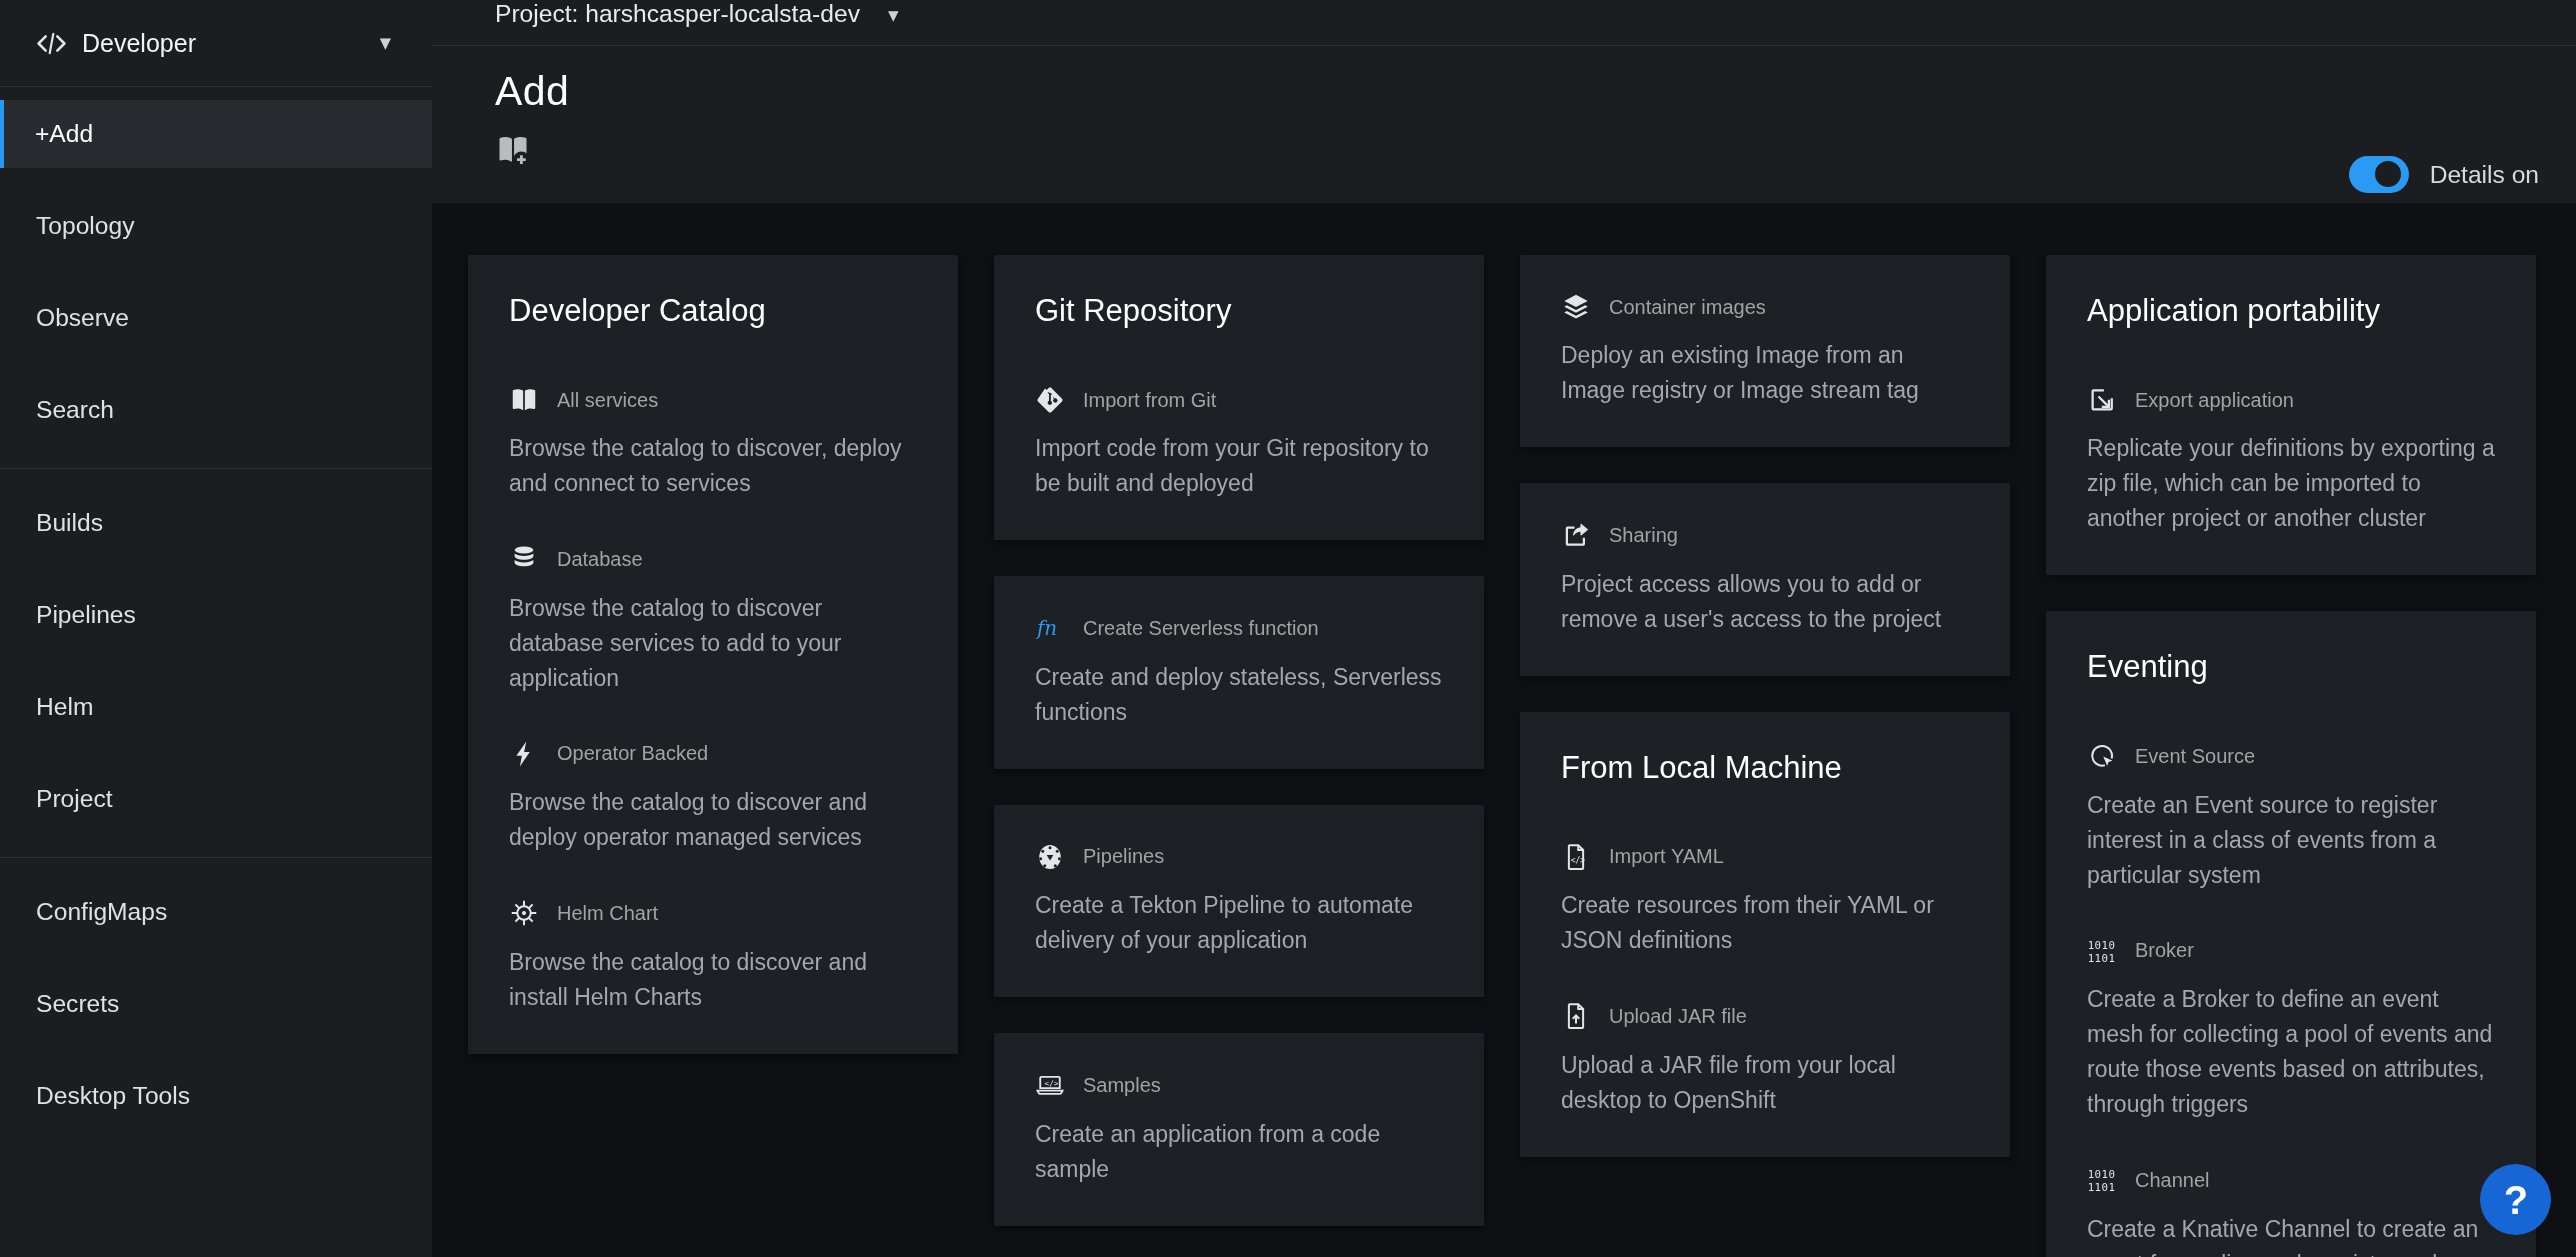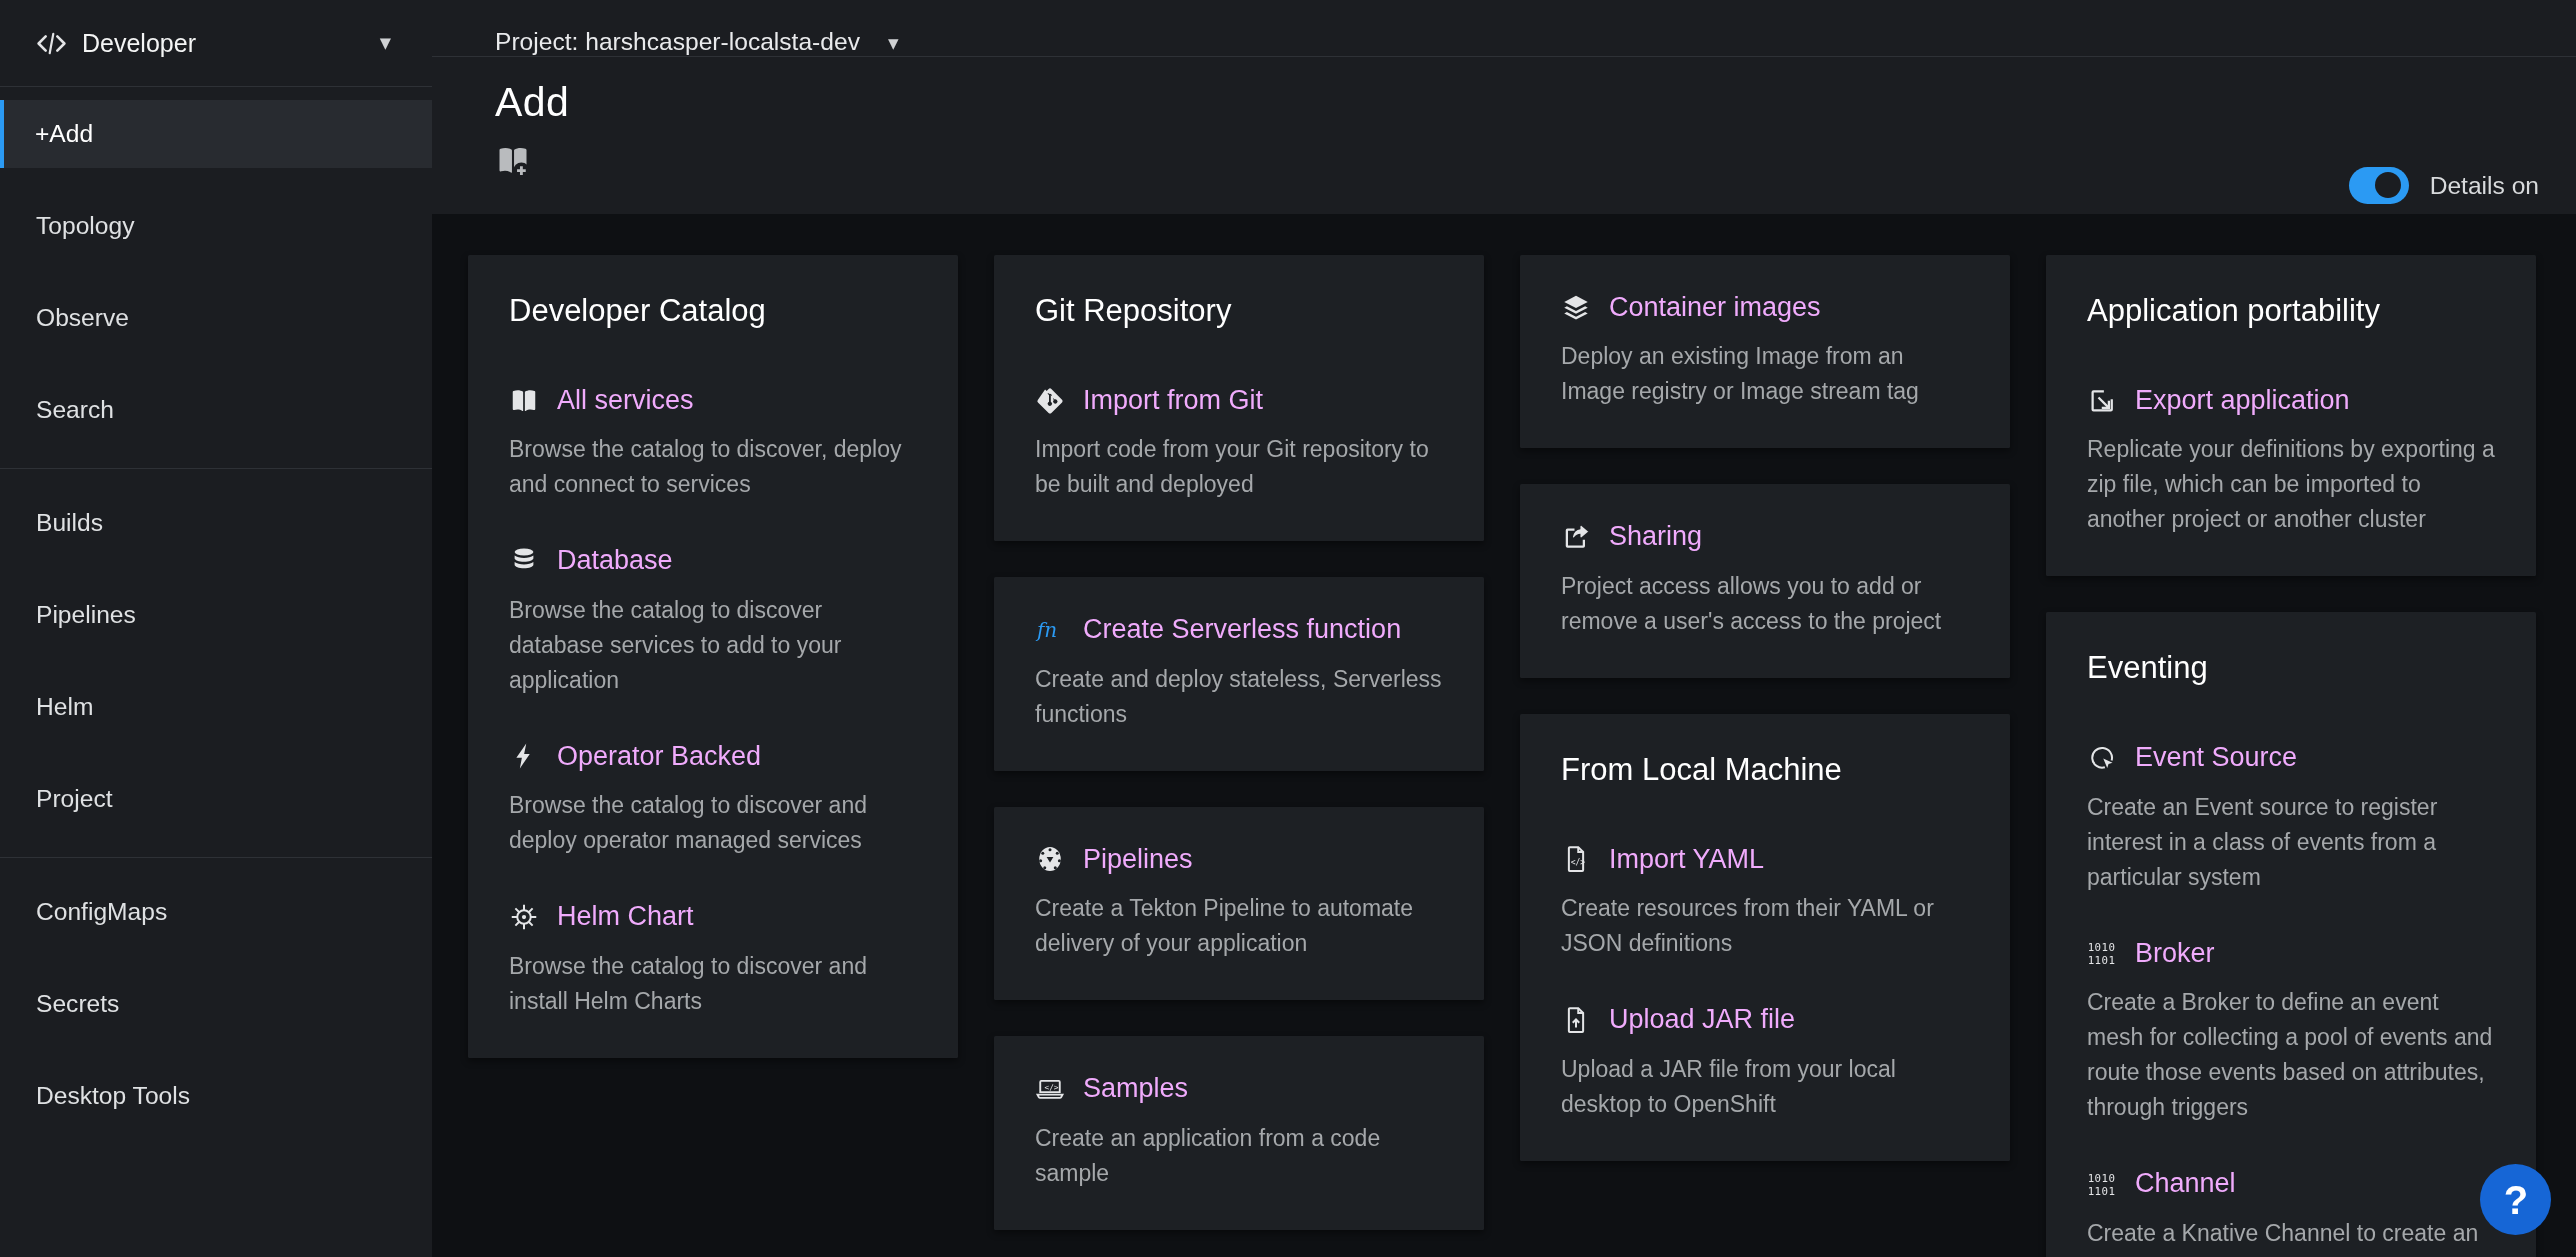--- a/index.html
+++ b/index.html
@@ -35,22 +35,22 @@
     padding-left:36px;font-size:24.6px;color:#dfe1e3;cursor:pointer;
   }
   .nav-item.selected{
     background:var(--selbg);border-left:4.5px solid var(--blue);
     padding-left:31px;color:#ffffff;
   }
   .nav-divider{border:none;border-top:0.7px solid var(--border);margin:9px 0 20px 0;}
   
   .main{position:absolute;left:432px;top:0;width:2144px;height:1257px;}
   .masthead{
-    height:57px;background:var(--panel);border-bottom:0.7px solid var(--border);
-    display:flex;align-items:flex-end;padding-left:63px;
+    height:46px;background:var(--panel);border-bottom:0.7px solid var(--border);
+    display:flex;align-items:flex-start;padding-left:63px;
   }
   .project-sel{
     background:none;border:none;color:#e9eaec;font-size:24.6px;
     font-family:inherit;display:flex;align-items:center;cursor:pointer;
   }
   .project-sel .caret{font-size:21px;color:#cfd1d3;margin-left:28px;line-height:1;}
   .page-head{
     height:157px;background:var(--panel);position:relative;
     padding:22.4px 0 0 63px;
   }
@@ -79,21 +79,21 @@
     padding:37px 41px 39px 41px;box-shadow:0 3px 7.5px rgba(0,0,0,.45);
   }
   .card-title{font-size:31px;font-weight:500;color:#ffffff;line-height:37px;}
   .card-title + .item{margin-top:56px;}
   .item + .item{margin-top:43px;}
   .item{cursor:pointer;}
   .item-head{display:flex;align-items:center;}
   .item-head .ico{width:30px;height:30px;flex:none;color:#e4e5e7;display:flex;}
   .item-head .ico svg{width:100%;height:100%;}
   .item-head .ico.blue{color:var(--blue);}
-  .item-title{font-size:27px;font-weight:500;color:#f0abfc;margin-left:18px;}
+  .item-title{font-size:20px;font-weight:500;color:#a3a3a3;margin-left:18px;}
   .item-desc{font-size:23px;line-height:35px;color:var(--muted);margin-top:16.4px;}
   
   .help-fab{
     position:absolute;right:24.6px;bottom:21.6px;width:71px;height:71px;border-radius:50%;
     background:var(--help);border:none;color:#ffffff;font-size:40px;font-weight:bold;
     font-family:inherit;cursor:pointer;z-index:5;display:flex;align-items:center;justify-content:center;
     line-height:1;
   }
 </style>
 </head>

